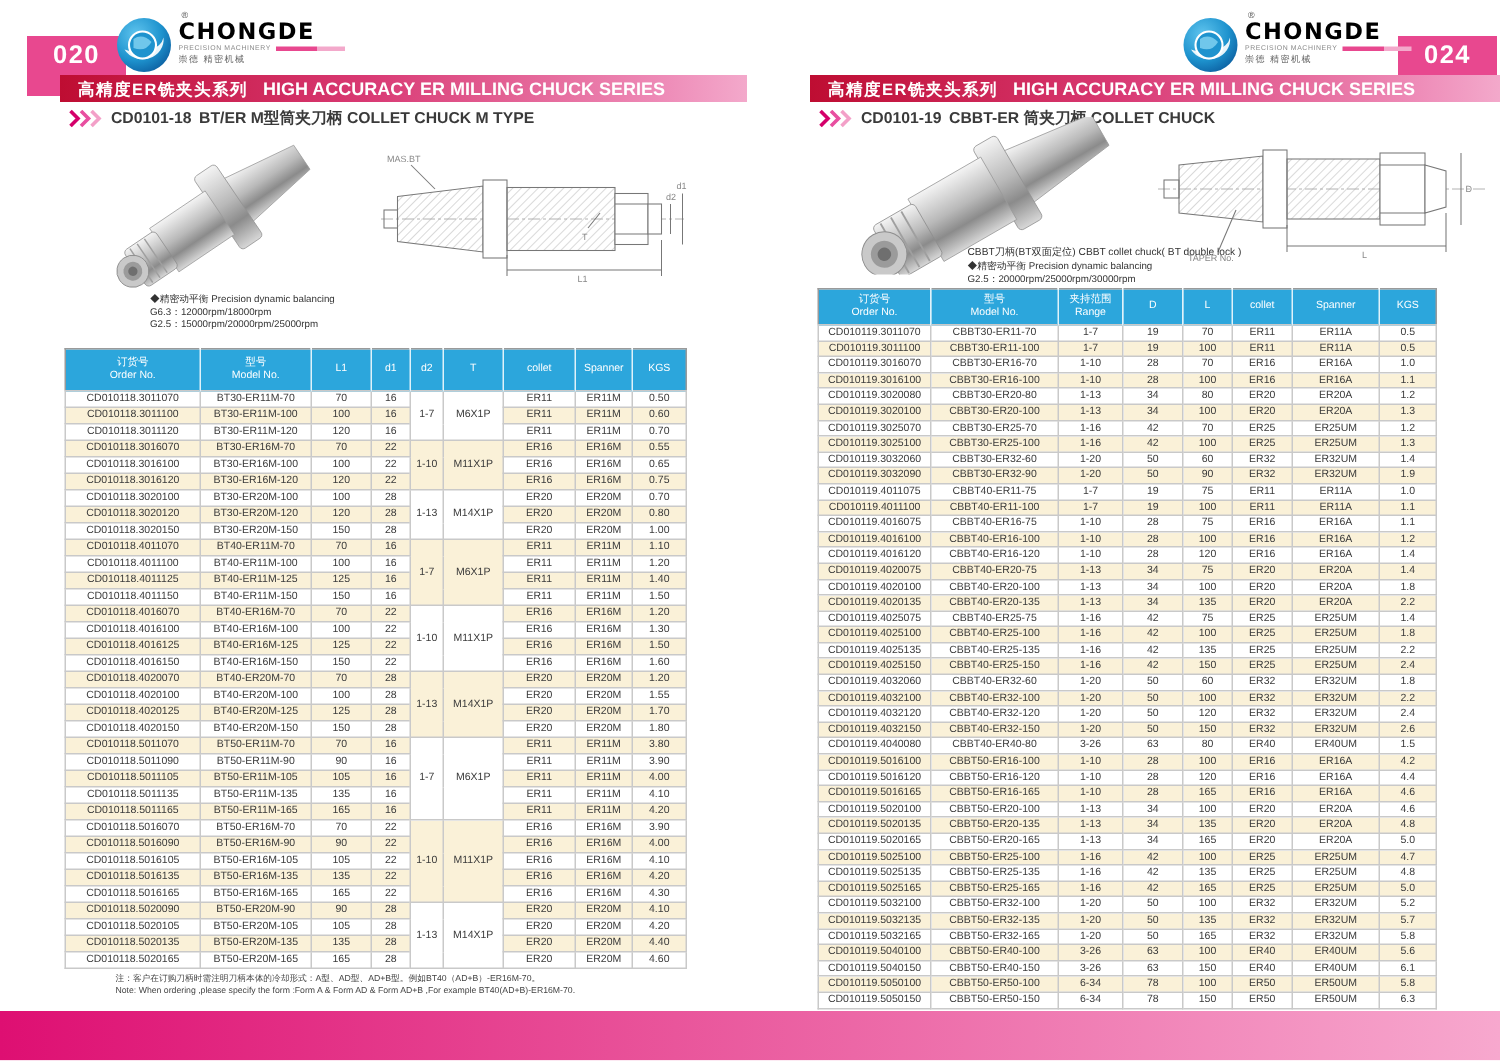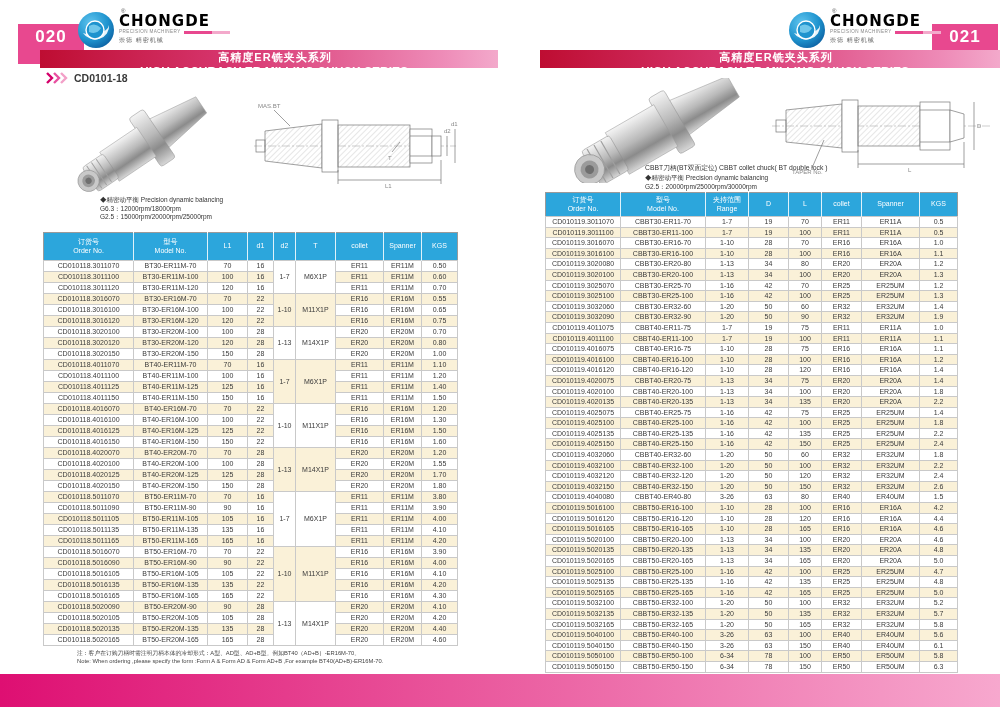--- a/index.html
+++ b/index.html
@@ -21,21 +21,21 @@
   .logo-reg { font-size:6px; color:#555; display:block; margin-left:2px; }
   .logo-name { font-size:15px; font-weight:bold; color:#000000; letter-spacing:1px; font-family:"DejaVu Sans", sans-serif; }
   .logo-sub-row { display:flex; align-items:center; margin-top:1px; }
   .logo-sub { font-size:4.6px; color:#8a8a8a; letter-spacing:0.4px; }
   .logo-dash { display:inline-block; width:46px; height:2.5px; margin-left:3px;
     background:linear-gradient(90deg,#E8488F 0 60%, #F3A9CB 60%); }
   .logo-cn { font-size:6px; color:#666; margin-top:2px; letter-spacing:1px; }
 
   
   .series-bar { position:absolute; top:50px; height:18px; display:flex; align-items:center;
-    background:linear-gradient(90deg,#BE0D32 0%, #D93A74 45%, #EE8CB8 88%, #F3A9CB 100%);flex-direction:column; }
+    background:linear-gradient(90deg,#BE0D32 0%, #D93A74 45%, #EE8CB8 88%, #F3A9CB 100%); }
   .bar-left  { left:40px;  width:458px; }
   .bar-right { left:540px; width:460px; }
   .series-cn { color:#fff; font-size:11px; font-weight:bold; letter-spacing:1px; padding-left:12px; }
   .series-en { color:#fff; font-size:12px; font-weight:bold; margin-left:10px; }
 
   
   .section-title { position:absolute; top:72px; display:flex; align-items:center; }
   .st-left  { left:45px; }
   .st-right { left:545px; }
   .section-title svg { margin-right:5px; }
@@ -119,20 +119,21 @@
     <span class="series-en">HIGH ACCURACY ER MILLING CHUCK SERIES</span>
   </div>
 
   <div class="section-title st-left">
     <svg width="24" height="12" viewBox="0 0 24 12">
       <polyline points="2,1 7,6 2,11" fill="none" stroke="#D4006A" stroke-width="2.4"></polyline>
       <polyline points="9,1 14,6 9,11" fill="none" stroke="#E84FA0" stroke-width="2.4"></polyline>
       <polyline points="16,1 21,6 16,11" fill="none" stroke="#F3A0C8" stroke-width="2.4"></polyline>
     </svg>
     <span class="section-code">CD0101-18</span>
+    <span class="section-label">BT/ER M型筒夹刀柄  COLLET CHUCK M TYPE</span>
   </div>
 
   <div class="photo photo-left">
     <svg viewBox="0 0 170 95" width="165" height="96">
       <defs>
         <linearGradient id="met1" x1="0" y1="0" x2="0" y2="1">
           <stop offset="0%" stop-color="#f4f4f4"></stop>
             <stop offset="45%" stop-color="#b9b9b9"></stop>
           <stop offset="70%" stop-color="#8b8b8b"></stop>
             <stop offset="100%" stop-color="#d8d8d8"></stop>
@@ -570,21 +571,21 @@
           <td>4.60</td>
         </tr>
       </tbody>
   </table>
 
   <div class="note">
     <div>注：客户在订购刀柄时需注明刀柄本体的冷却形式：A型、AD型、AD+B型。例如BT40（AD+B）-ER16M-70。</div>
     <div>Note: When ordering ,please specify the form :Form A &amp; Form AD &amp; Form AD+B ,For example BT40(AD+B)-ER16M-70.</div>
   </div>
 
-  <div class="page-badge badge-right">021</div>
+  <div class="page-badge badge-right">024</div>
 
   <div class="logo logo-right">
     <svg class="globe" viewBox="0 0 38 38">
       <circle cx="19" cy="19" r="18" fill="url(#gblue)"></circle>
       <path d="M6,22 a14,13 0 0 0 26,-8 a17,11 0 0 1 -26,8 z" fill="#ffffff" opacity="0.9"></path>
       <circle cx="18" cy="19" r="9" fill="#1E93CE" stroke="#ffffff" stroke-width="1.4"></circle>
       <path d="M12,15 q6,-4 12,2 q-4,7 -12,4 z" fill="#7FD0F0" opacity="0.85"></path>
     </svg>
     <div class="logo-text">
       <span class="logo-reg">®</span>
@@ -595,20 +596,29 @@
       </div>
       <div class="logo-cn">崇德 精密机械</div>
     </div>
   </div>
 
   <div class="series-bar bar-right">
     <span class="series-cn">高精度ER铣夹头系列</span>
     <span class="series-en">HIGH ACCURACY ER MILLING CHUCK SERIES</span>
   </div>
 
+  <div class="section-title st-right">
+    <svg width="24" height="12" viewBox="0 0 24 12">
+      <polyline points="2,1 7,6 2,11" fill="none" stroke="#D4006A" stroke-width="2.4"></polyline>
+      <polyline points="9,1 14,6 9,11" fill="none" stroke="#E84FA0" stroke-width="2.4"></polyline>
+      <polyline points="16,1 21,6 16,11" fill="none" stroke="#F3A0C8" stroke-width="2.4"></polyline>
+    </svg>
+    <span class="section-code">CD0101-19</span>
+    <span class="section-label">CBBT-ER 筒夹刀柄  COLLET CHUCK</span>
+  </div>
 
   <div class="photo photo-right">
     <svg viewBox="0 0 215 105" width="215" height="105">
       <g transform="rotate(-30 105 52)">
         <polygon points="128,32 192,40 192,64 128,72" fill="url(#met1)" stroke="#9a9a9a" stroke-width="0.5"></polygon>
         <rect x="112" y="20" width="18" height="64" rx="3" fill="url(#met1)" stroke="#919191" stroke-width="0.5"></rect>
         <rect x="58" y="28" width="56" height="48" fill="url(#met1)" stroke="#999" stroke-width="0.5"></rect>
         <rect x="28" y="32" width="32" height="40" rx="3" fill="url(#met1)" stroke="#8d8d8d" stroke-width="0.5"></rect>
         <line x1="34" y1="33" x2="34" y2="71" stroke="#9f9f9f" stroke-width="1.2"></line>
         <line x1="42" y1="33" x2="42" y2="71" stroke="#9f9f9f" stroke-width="1.2"></line>

